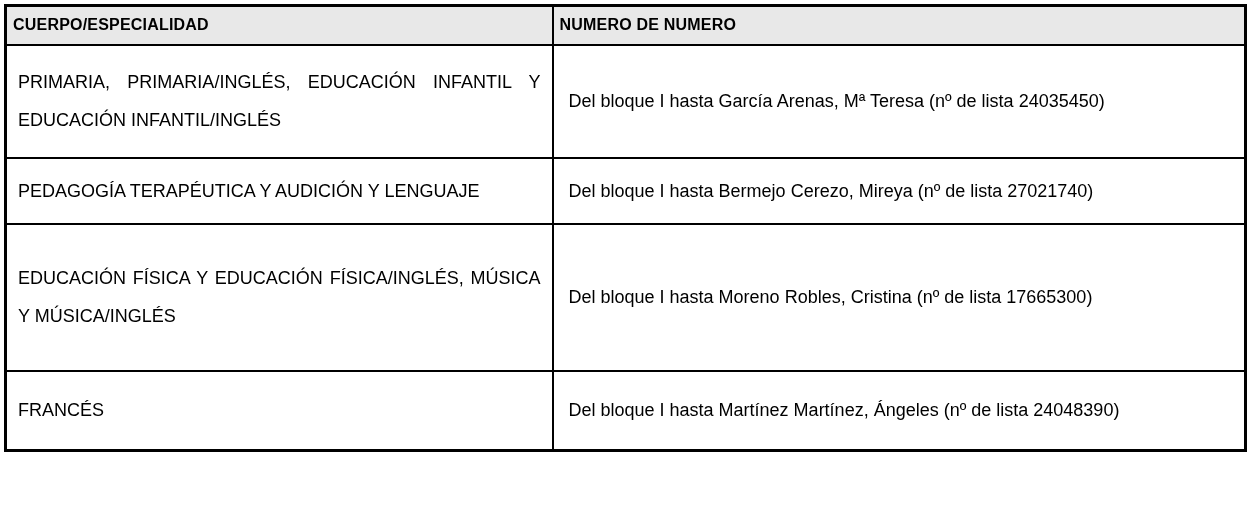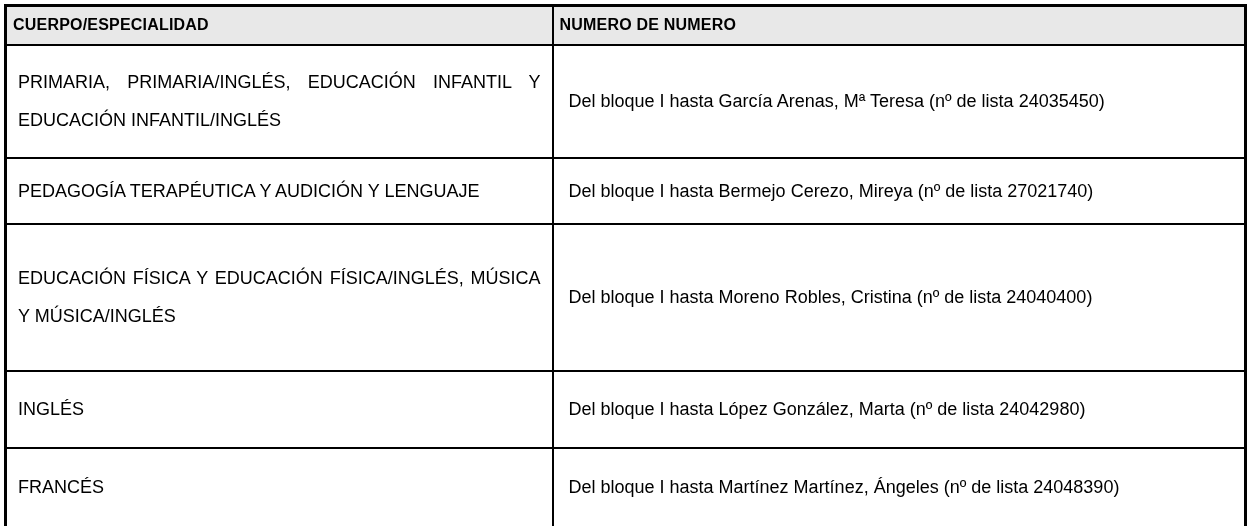--- a/index.html
+++ b/index.html
@@ -80,24 +80,20 @@
     <tr class="r1">
       <td class="esp">PRIMARIA, PRIMARIA/INGLÉS, EDUCACIÓN INFANTIL Y EDUCACIÓN INFANTIL/INGLÉS</td>
       <td class="num">Del bloque I hasta García Arenas, Mª Teresa (nº de lista 24035450)</td>
     </tr>
     <tr class="r2">
       <td class="esp">PEDAGOGÍA TERAPÉUTICA Y AUDICIÓN Y LENGUAJE</td>
       <td class="num">Del bloque I hasta Bermejo Cerezo, Mireya (nº de lista 27021740)</td>
     </tr>
     <tr class="r3">
       <td class="esp">EDUCACIÓN FÍSICA Y EDUCACIÓN FÍSICA/INGLÉS, MÚSICA Y MÚSICA/INGLÉS</td>
-      <td class="num">Del bloque I hasta Moreno Robles, Cristina (nº de lista 24040400)</td>
-    </tr>
-    <tr class="r4">
-      <td class="esp">INGLÉS</td>
-      <td class="num">Del bloque I hasta López González, Marta (nº de lista 24042980)</td>
+      <td class="num">Del bloque I hasta Moreno Robles, Cristina (nº de lista 17665300)</td>
     </tr>
     <tr class="r5">
       <td class="esp">FRANCÉS</td>
       <td class="num">Del bloque I hasta Martínez Martínez, Ángeles (nº de lista 24048390)</td>
     </tr>
   </tbody>
 </table>
 
 </body></html>

